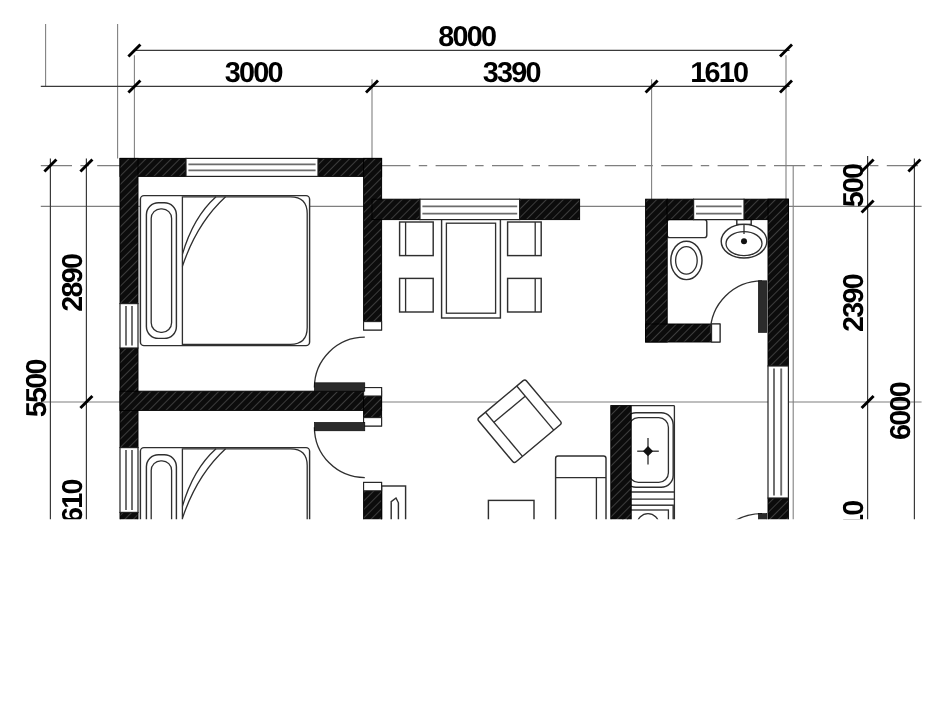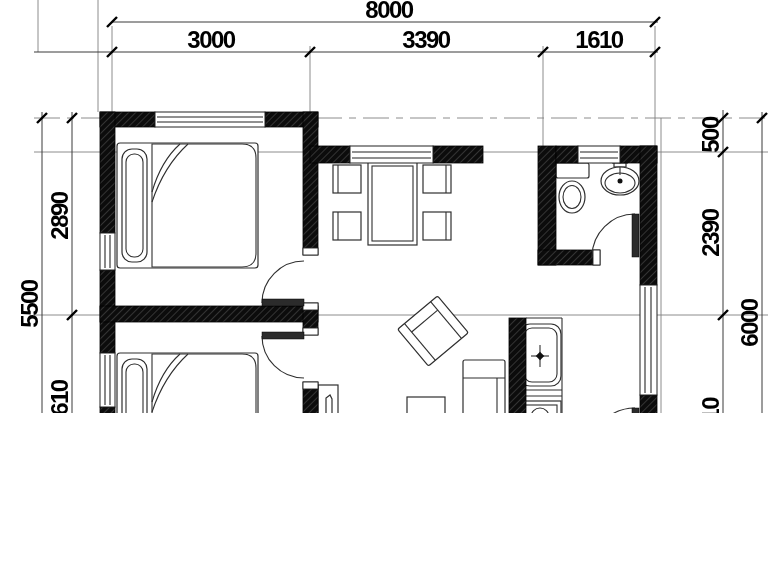--- a/index.html
+++ b/index.html
@@ -1,17 +1,17 @@
 <!DOCTYPE html>
 <html><head>
 <meta charset="utf-8">
 <style>
   html,body{margin:0;padding:0;background:#fff;}
   .stage{width:777px;height:413px;background:#ffffff;position:relative;overflow:hidden;
-         font-family:"Liberation Sans", sans-serif;}
+         font-family:"Liberation Sans", sans-serif;margin-top:20px;}
   svg{display:block;}
   .dim-text{font-family:"Liberation Sans", sans-serif;font-size:24px;font-weight:bold;
             letter-spacing:-1.5px;fill:#000;text-anchor:middle;}
   .wall{stroke:#000;stroke-width:0.8;}
   .thin{stroke:#7f7f7f;stroke-width:0.9;fill:none;}
   .dimline{stroke:#3a3a3a;stroke-width:1;fill:none;}
   .tick{stroke:#000;stroke-width:2.4;}
   .furn{stroke:#2f2f2f;stroke-width:1.2;fill:#ffffff;}
   .furnln{stroke:#2f2f2f;stroke-width:1.1;fill:none;}
   .doorarc{stroke:#2f2f2f;stroke-width:1.1;fill:none;}

